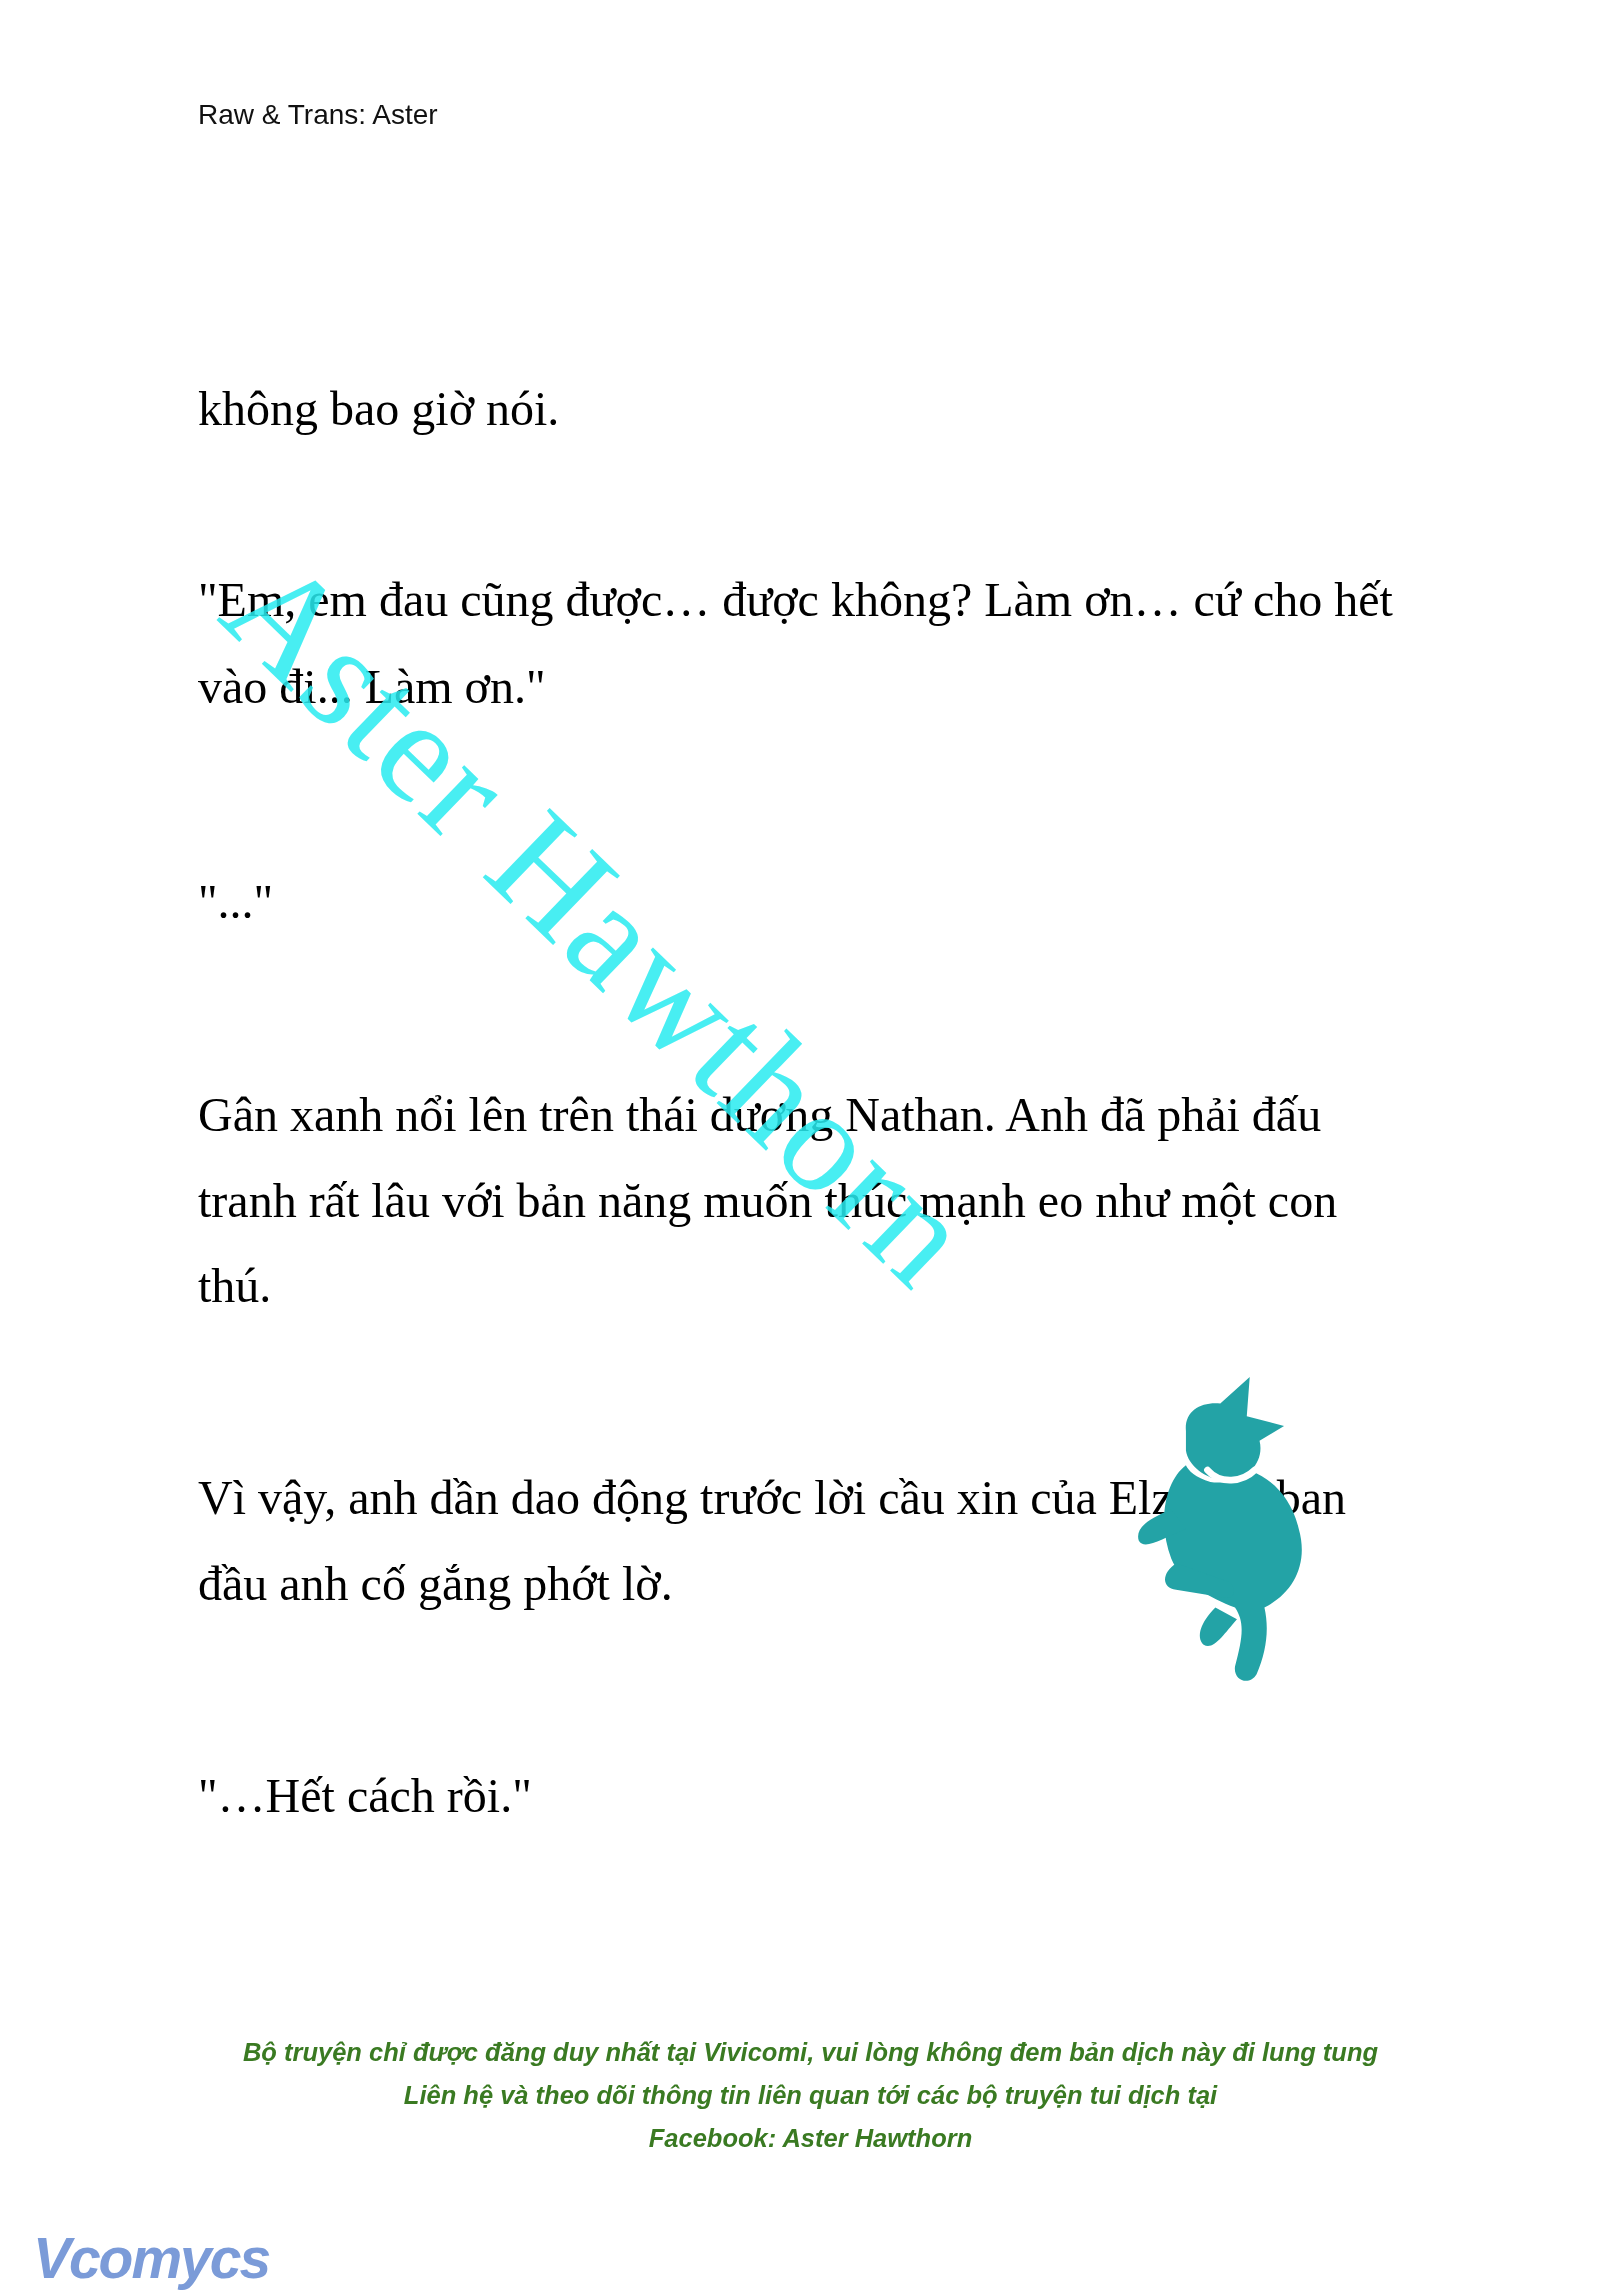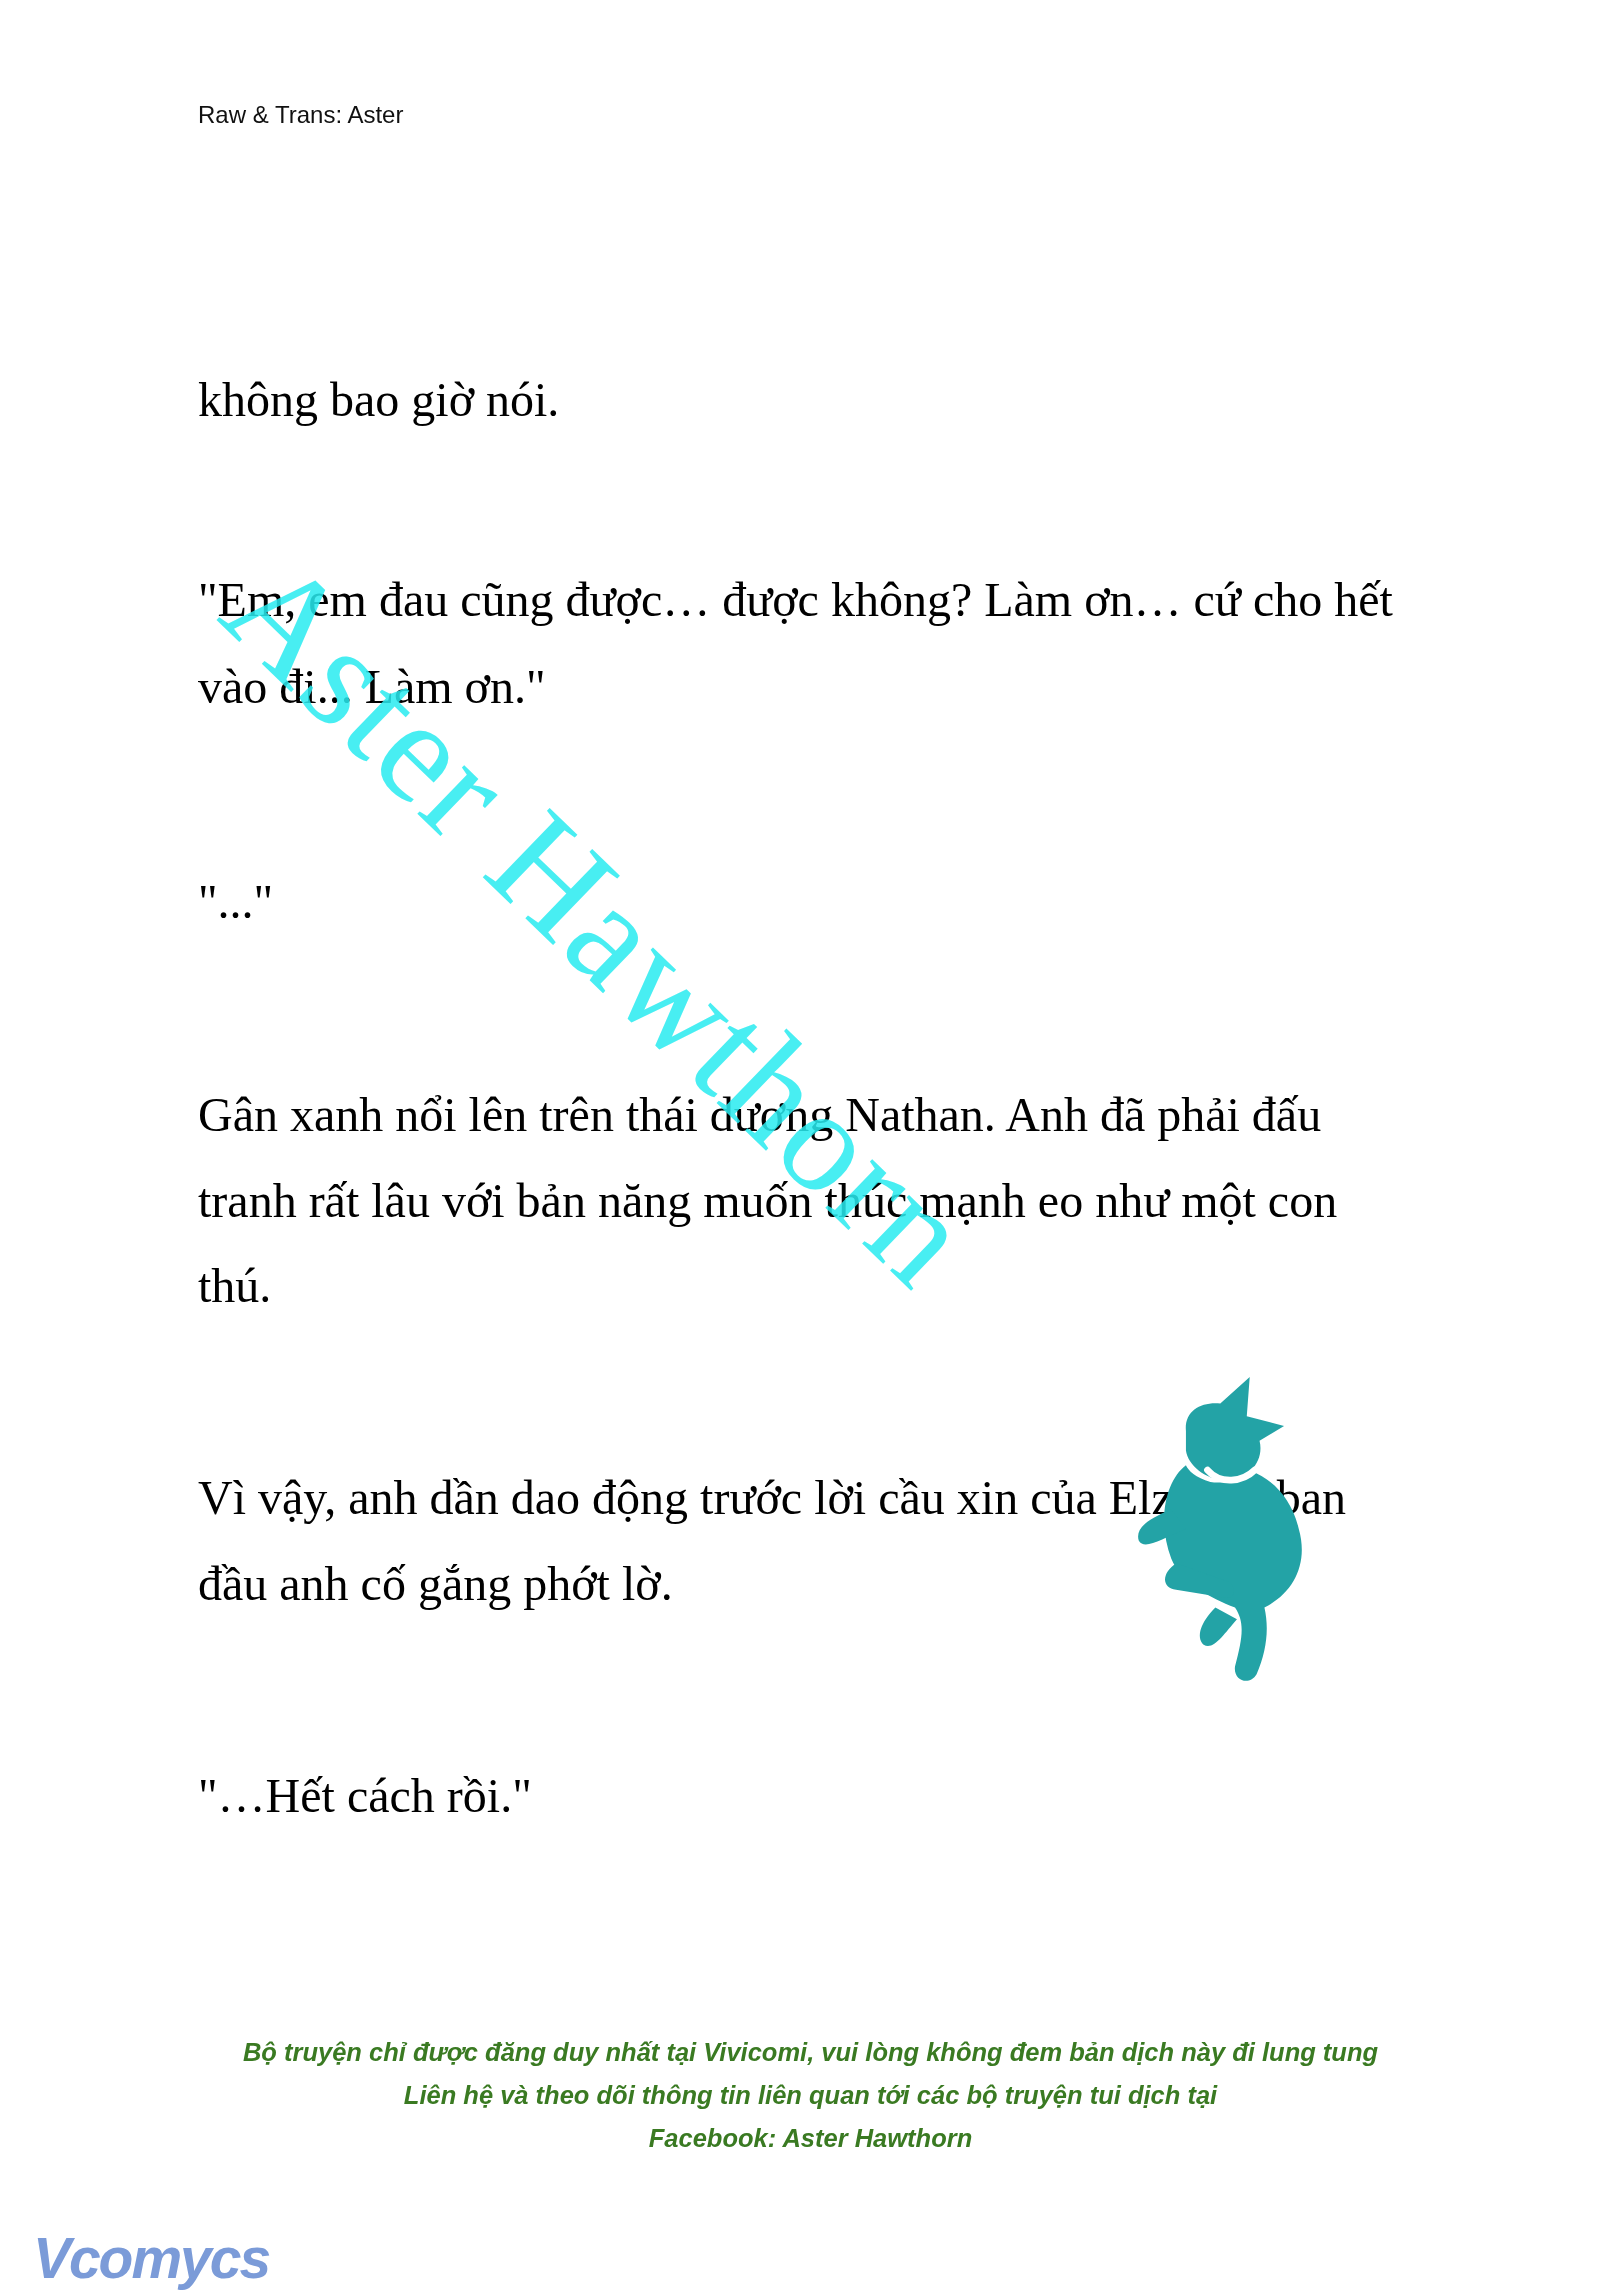--- a/index.html
+++ b/index.html
@@ -1,20 +1,20 @@
 <!DOCTYPE html>
 <html><head>
 <meta charset="utf-8">
 <style>
   html, body { margin: 0; padding: 0; background: #ffffff; }
   body { width: 1621px; height: 2293px; position: relative; overflow: hidden; }
   .page { position: absolute; left: 0; top: 0; width: 1621px; height: 2293px; background: #fff; }
   .header {
     position: absolute; left: 198px; top: 98px;
-    font-family: "Liberation Sans", sans-serif; font-size: 24px; color: #111;
+    font-family: "Liberation Sans", sans-serif; font-size: 28px; color: #111;
     line-height: 33px; white-space: nowrap;
   }
   .line {
     position: absolute; left: 198px;
     font-family: "Liberation Serif", serif; font-size: 48px; color: #000;
     line-height: 59px; white-space: nowrap;
   }
   .watermark {
     position: absolute; left: 196px; top: 941px; width: 1225px;
     font-family: "Liberation Serif", serif; font-size: 147px; line-height: 147px;
@@ -37,21 +37,21 @@
     font-style: italic; color: #7b9bd8; letter-spacing: -2px; line-height: 65px;
   }
 </style>
 </head>
 <body>
 
 <div class="page">
 
   <div class="header">Raw &amp; Trans: Aster</div>
 
-  <div class="line" style="top:370px">không bao giờ nói.</div>
+  <div class="line" style="top:379px">không bao giờ nói.</div>
 
   <div class="line" style="top:570px">"Em, em đau cũng được… được không? Làm ơn… cứ cho hết</div>
   <div class="line" style="top:657px">vào đi... Làm ơn."</div>
 
   <div class="line" style="top:872px">"..."</div>
 
   <div class="line" style="top:1171px">tranh rất lâu với bản năng muốn thúc mạnh eo như một con</div>
   <div class="line" style="top:1085px">Gân xanh nổi lên trên thái dương Nathan. Anh đã phải đấu</div>
   <div class="line" style="top:1256px">thú.</div>
 

